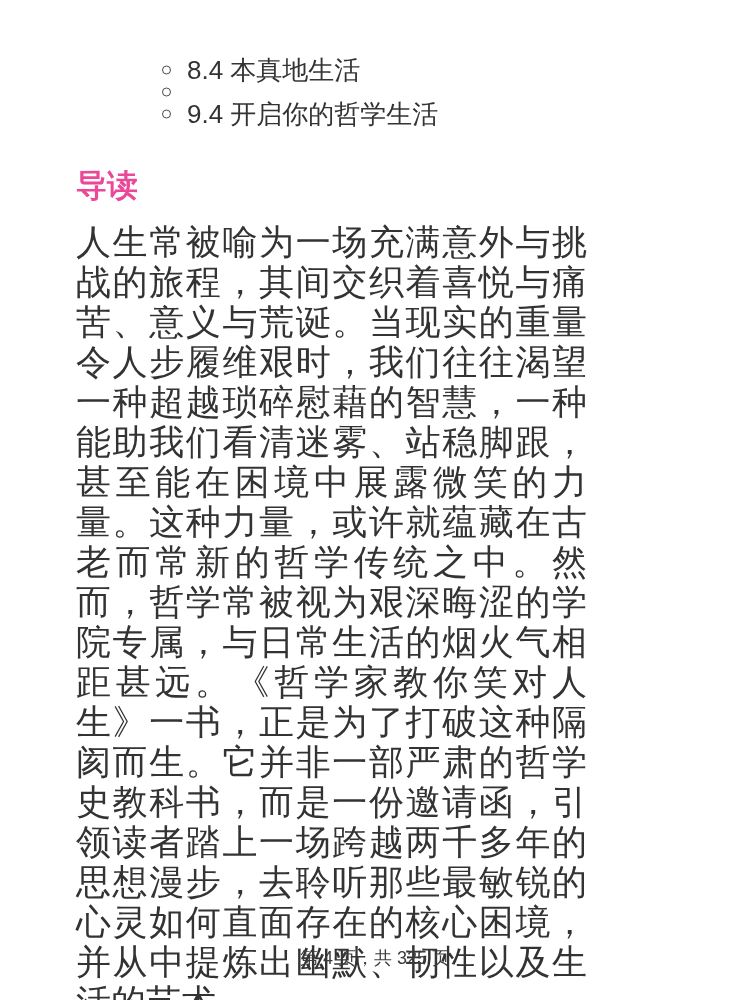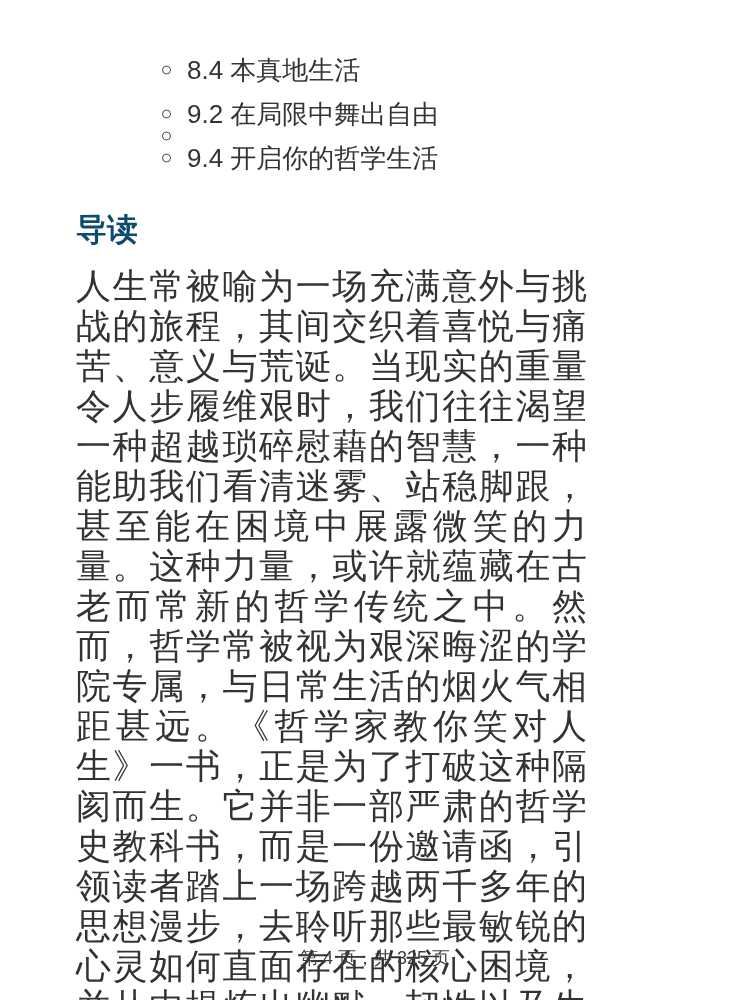--- a/index.html
+++ b/index.html
@@ -84,24 +84,23 @@
     color: #3c3c3c;
   }
 </style>
 </head>
 <body>
 
 <div class="page">
 
   <ul class="toc">
       <li class="lvl2"><span class="bullet circle"></span><span>8.4 本真地生活</span></li>
-      <li class="lvl2"><span class="bullet circle"></span><span>9.2 在局限中舞出自由</span></li>
       <li class="lvl2"><span class="bullet circle"></span></li>
       <li class="lvl2"><span class="bullet circle"></span><span>9.4 开启你的哲学生活</span></li>
     </ul>
 
-  <h2 class="section-heading" style="color: #0c4a6e;">导读</h2>
+  <h2 class="section-heading" style="color: #ec4899;">导读</h2>
 
   <p class="section-body">人生常被喻为一场充满意外与挑战的旅程，其间交织着喜悦与痛苦、意义与荒诞。当现实的重量令人步履维艰时，我们往往渴望一种超越琐碎慰藉的智慧，一种能助我们看清迷雾、站稳脚跟，甚至能在困境中展露微笑的力量。这种力量，或许就蕴藏在古老而常新的哲学传统之中。然而，哲学常被视为艰深晦涩的学院专属，与日常生活的烟火气相距甚远。《哲学家教你笑对人生》一书，正是为了打破这种隔阂而生。它并非一部严肃的哲学史教科书，而是一份邀请函，引领读者踏上一场跨越两千多年的思想漫步，去聆听那些最敏锐的心灵如何直面存在的核心困境，并从中提炼出幽默、韧性以及生活的艺术。</p>
 
 </div>
 
 <div class="page-footer">第 4 页，共 325 页</div>
 
 </body></html>

